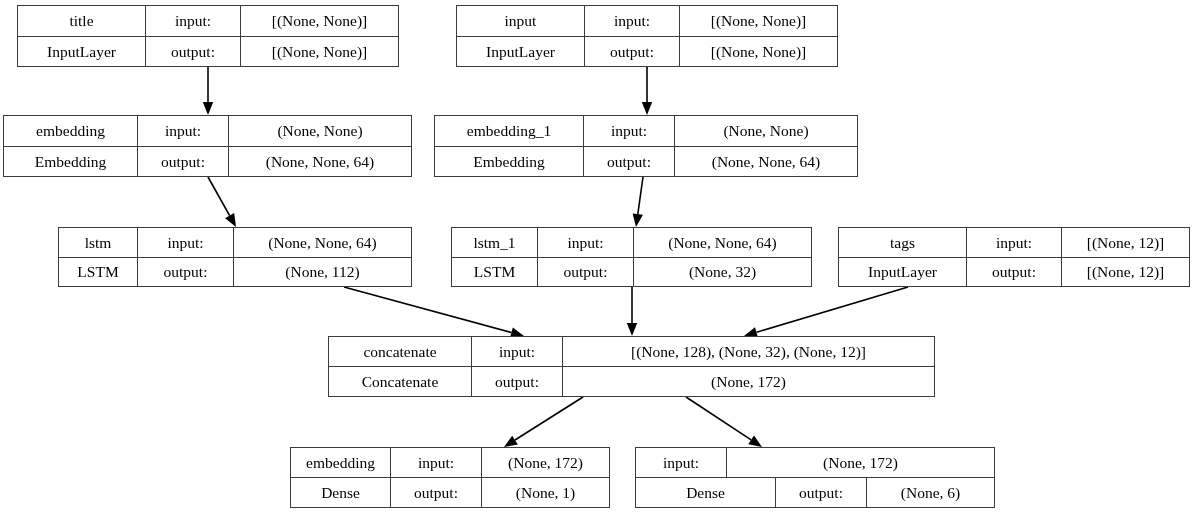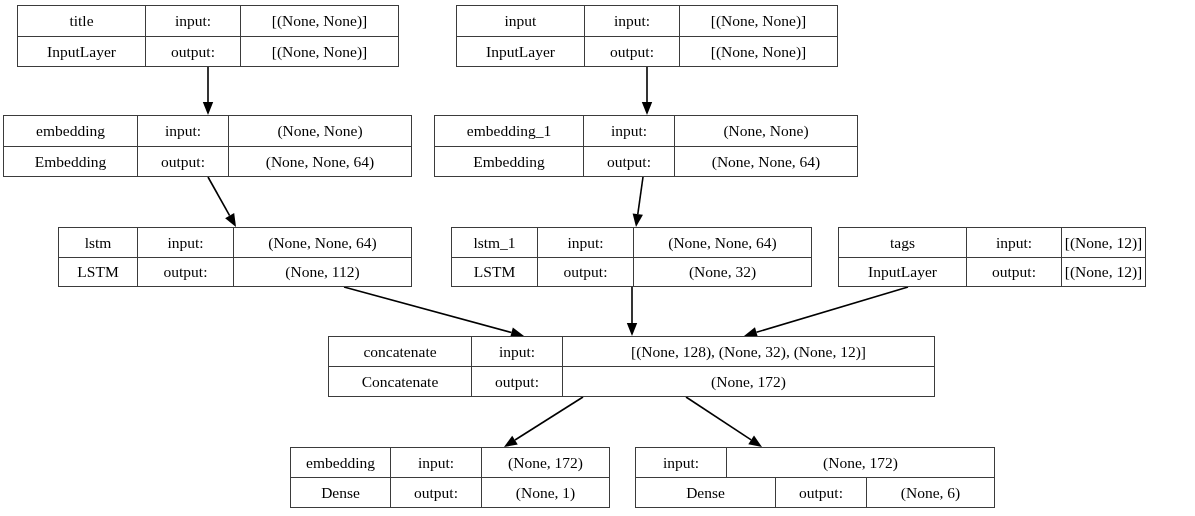--- a/index.html
+++ b/index.html
@@ -178,21 +178,21 @@
           <div class="cell c-name" style="width: 86px; flex: 0 0 86px;">lstm_1</div>
           <div class="cell c-io" style="width: 96px; flex: 0 0 96px;">input:</div>
           <div class="cell c-shape" style="flex: 1 1 auto;">(None, None, 64)</div>
         </div>
         <div class="node-row">
           <div class="cell c-name" style="width: 86px; flex: 0 0 86px;">LSTM</div>
           <div class="cell c-io" style="width: 96px; flex: 0 0 96px;">output:</div>
           <div class="cell c-shape" style="flex: 1 1 auto;">(None, 32)</div>
         </div>
       </div>
-      <div class="node" style="left: 838px; top: 227px; width: 308px; height: 60px;">
+      <div class="node" style="left: 838px; top: 227px; width: 352px; height: 60px;">
         <div class="node-row top">
           <div class="cell c-name" style="width: 128px; flex: 0 0 128px;">tags</div>
           <div class="cell c-io" style="width: 95px; flex: 0 0 95px;">input:</div>
           <div class="cell c-shape" style="flex: 1 1 auto;">[(None, 12)]</div>
         </div>
         <div class="node-row">
           <div class="cell c-name" style="width: 128px; flex: 0 0 128px;">InputLayer</div>
           <div class="cell c-io" style="width: 95px; flex: 0 0 95px;">output:</div>
           <div class="cell c-shape" style="flex: 1 1 auto;">[(None, 12)]</div>
         </div>

